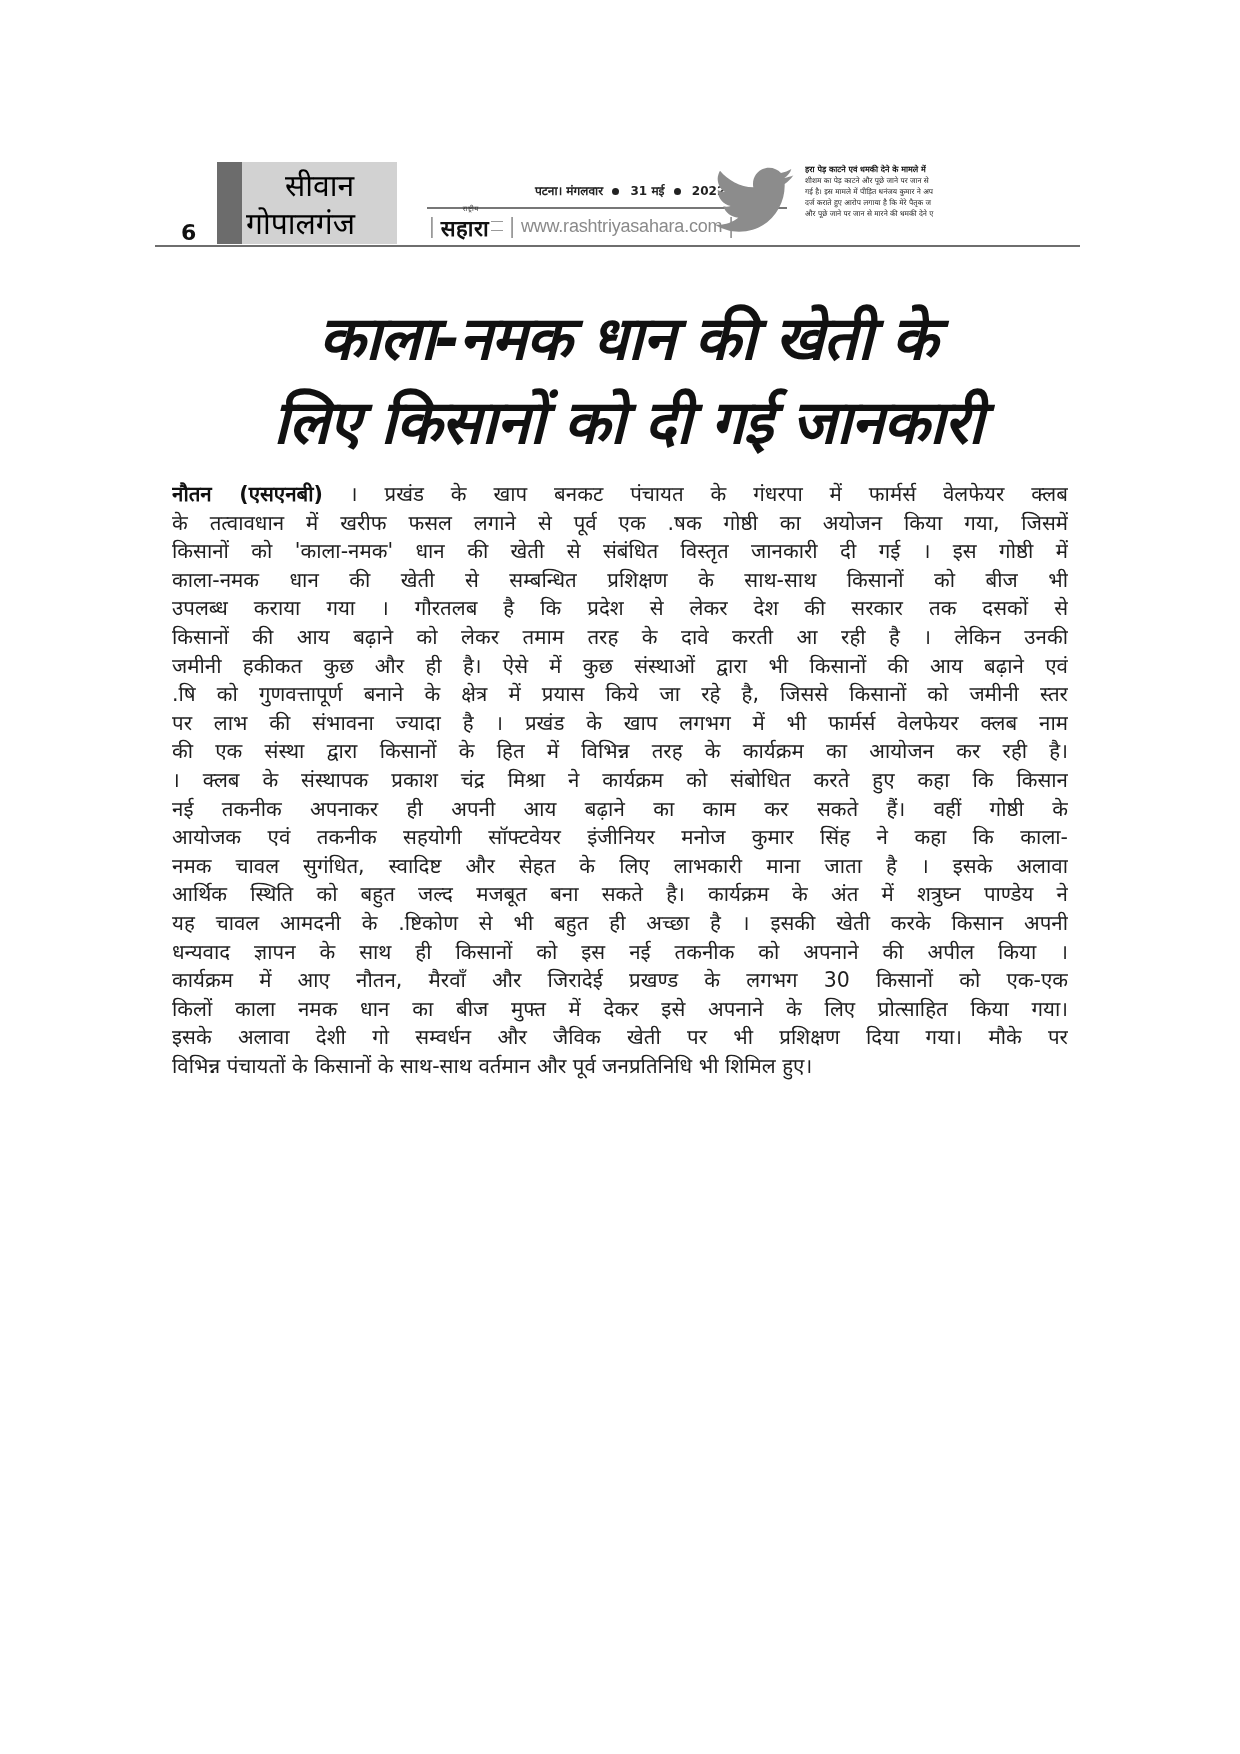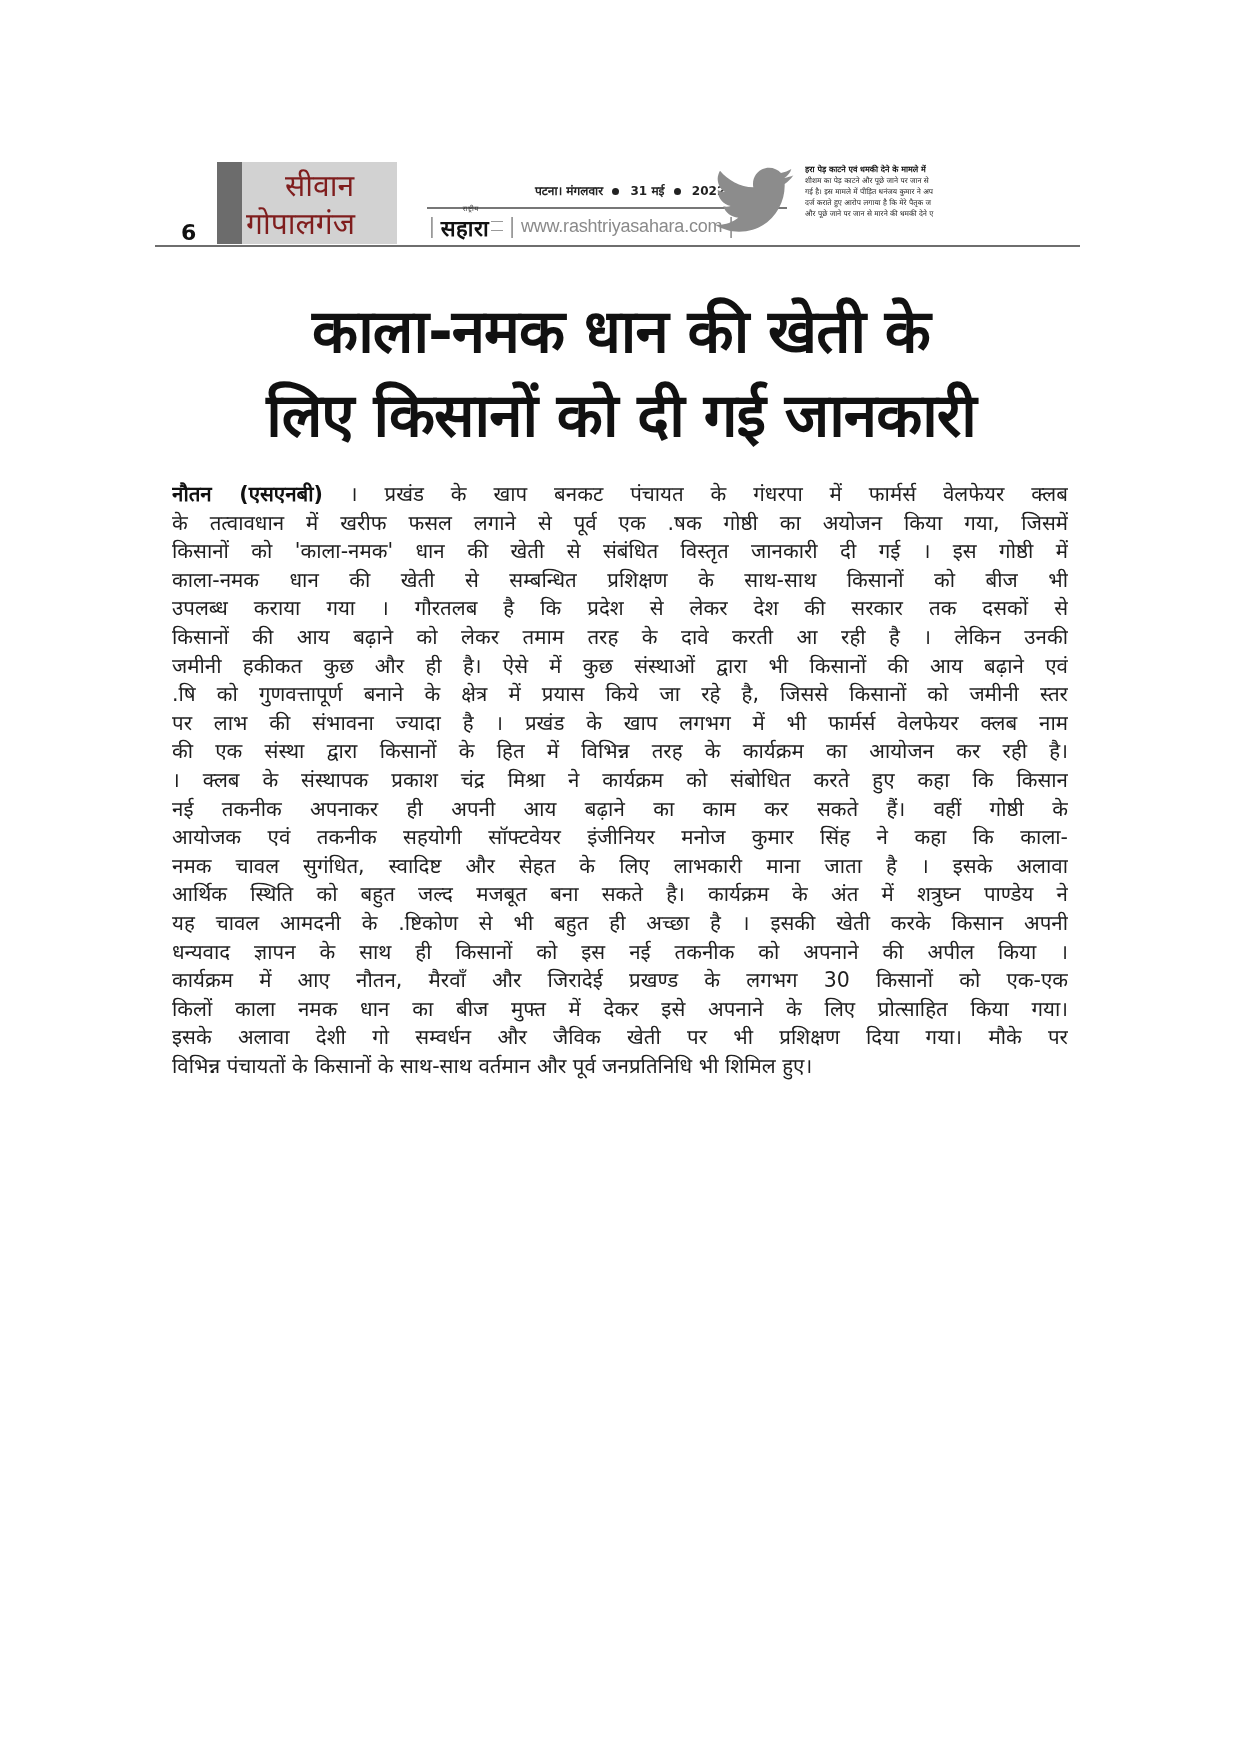--- a/index.html
+++ b/index.html
@@ -48,21 +48,21 @@
       height: 100%;
       background: #6c6c6c;
     }
     .section-box .line1,
     .section-box .line2 {
       position: absolute;
       left: 25px;
       right: 0;
       text-align: center;
       font-family: "DejaVu Serif", serif;
-      color: #7f1d1d;
+      color: #000000;
       white-space: nowrap;
     }
     .section-box .line1 {
       top: 2px;
       font-size: 30px;
     }
     .section-box .line2 {
       top: 40px;
       font-size: 30px;
       text-align: left;
@@ -254,21 +254,21 @@
     <div class="headline">हरा पेड़ काटने एवं धमकी देने के मामले में</div>
     <div>शीशम का पेड़  काटने और पूछे जाने पर जान से</div>
     <div>गई है। इस मामले में पीड़ित धनंजय कुमार ने अप</div>
     <div>दर्ज कराते हुए आरोप लगाया है कि मेरे पैतृक ज</div>
     <div>और पूछे जाने पर जान से मारने की धमकी देने ए</div>
   </div>
 
   <div class="masthead-rule"></div>
 </div>
 
-<h1 class="headline-main" style="margin:1px;">
+<h1 class="headline-main" style="margin:8px;font-style:italic;">
   <div>काला-नमक धान की खेती के</div>
   <div>लिए किसानों को दी गई जानकारी</div>
 </h1>
 
 <div class="article-body">
   <span class="line"><span class="dateline-bold">नौतन (एसएनबी)</span> <span>। प्रखंड के खाप बनकट पंचायत के गंधरपा में फार्मर्स वेलफेयर क्लब</span></span>
   <span class="line">के तत्वावधान में खरीफ फसल लगाने से पूर्व एक .षक गोष्ठी का अयोजन किया गया, जिसमें</span>
   <span class="line">किसानों को 'काला-नमक' धान की खेती से संबंधित विस्तृत जानकारी दी गई । इस गोष्ठी में</span>
   <span class="line">काला-नमक धान की खेती से सम्बन्धित प्रशिक्षण के साथ-साथ किसानों को बीज भी</span>
   <span class="line">उपलब्ध कराया गया । गौरतलब है कि प्रदेश से लेकर देश की सरकार तक दसकों से</span>

